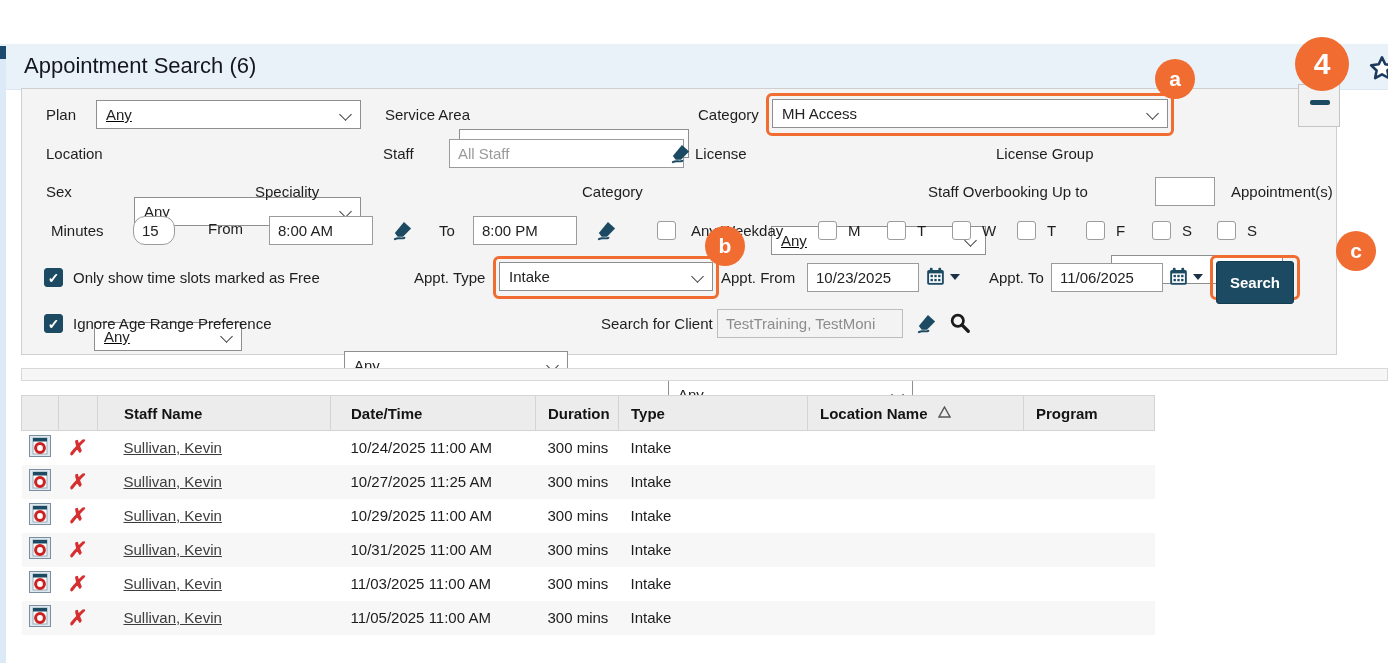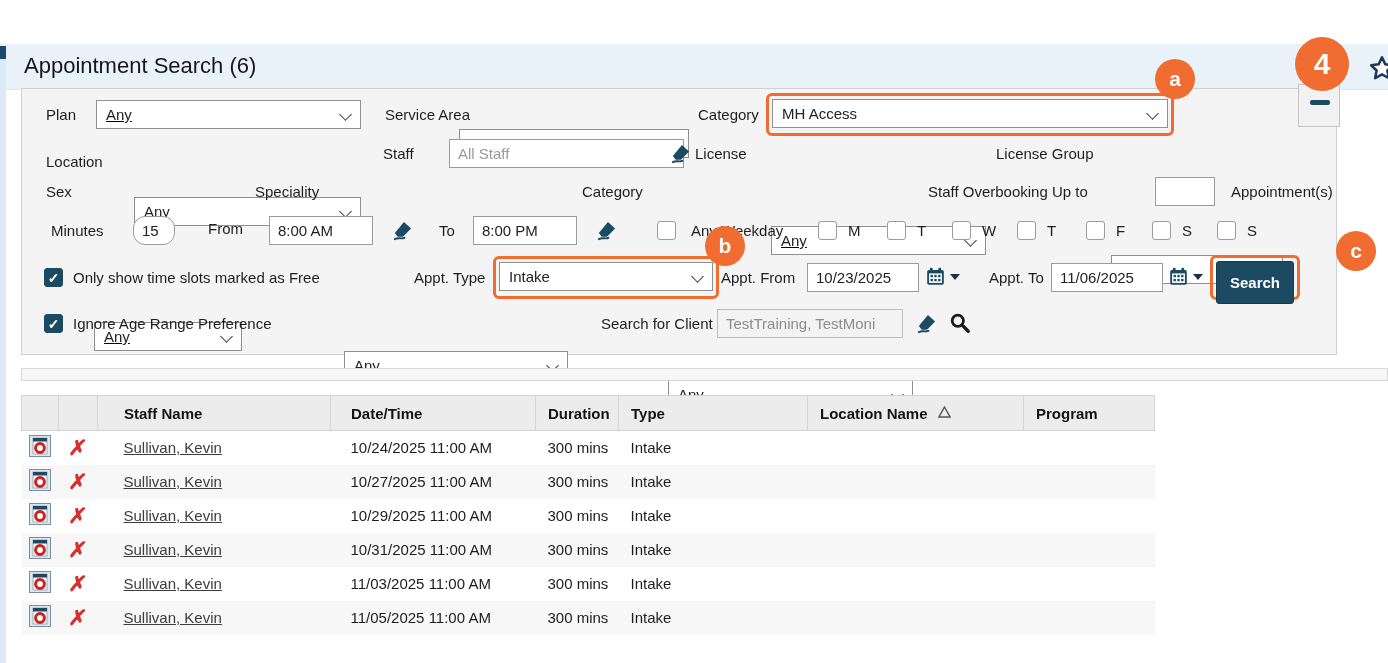--- a/index.html
+++ b/index.html
@@ -98,21 +98,21 @@
       <span class="chev"></span>
     </div>
     <div class="f lbl" style="left:676px;top:11px">Category</div>
     <div class="f hl" style="left:744px;top:4px;width:408px;height:43px">
       <div class="sel" style="width:396px">
         <span>MH Access</span>
         <span class="chev"></span>
       </div>
     </div>
 
-    <div class="f lbl" style="left:24px;top:58px">Location</div>
+    <div class="f lbl" style="left:24px;top:50px">Location</div>
     <div class="f sel" style="left:112px;top:50px;width:227px">
       <span>Any</span>
       <span class="chev"></span>
     </div>
     <div class="f lbl" style="left:361px;top:50px">Staff</div>
     <input class="f inp" style="left: 427px; top: 50px; width: 235px;" placeholder="All Staff">
     <button class="f icon-btn" style="left:647px;top:53px">
       <svg width="23" height="23" viewBox="0 0 24 24">
         <path d="M13.5 3 L21 10 L12.5 18.5 L7 18.5 L4 14.5 Z" fill="#1b4a62"></path>
         <path d="M4 21 C8 18.6 10.5 21.4 14 19.6" stroke="#1b4a62" stroke-width="2" fill="none" stroke-linecap="round"></path>
@@ -317,21 +317,21 @@
                 <rect x="0.5" y="0.5" width="21" height="21" fill="#dfe8ef" stroke="#7a8ea0"></rect>
                 <rect x="4" y="3" width="14" height="16" fill="#fff" stroke="#9aabb8"></rect>
                 <rect x="4" y="3" width="14" height="3.5" fill="#1b4a62"></rect>
                 <circle cx="11" cy="13" r="4.4" fill="none" stroke="#cc2222" stroke-width="3"></circle>
               </svg>
             </button></td>
         <td class="ctr"><button class="icon-btn">
               <span class="xmark">✗</span>
             </button></td>
         <td class="pad-lg"><a class="staff-link">Sullivan, Kevin</a></td>
-        <td class="pad-md">10/27/2025 11:00 AM</td>
+        <td class="pad-md">10/27/2025 11:25 AM</td>
         <td>300 mins</td>
         <td>Intake</td>
         <td></td>
         <td></td>
       </tr>
       <tr>
         <td class="ctr"><button class="icon-btn">
               <svg width="22" height="22" viewBox="0 0 22 22">
                 <rect x="0.5" y="0.5" width="21" height="21" fill="#dfe8ef" stroke="#7a8ea0"></rect>
                 <rect x="4" y="3" width="14" height="16" fill="#fff" stroke="#9aabb8"></rect>

